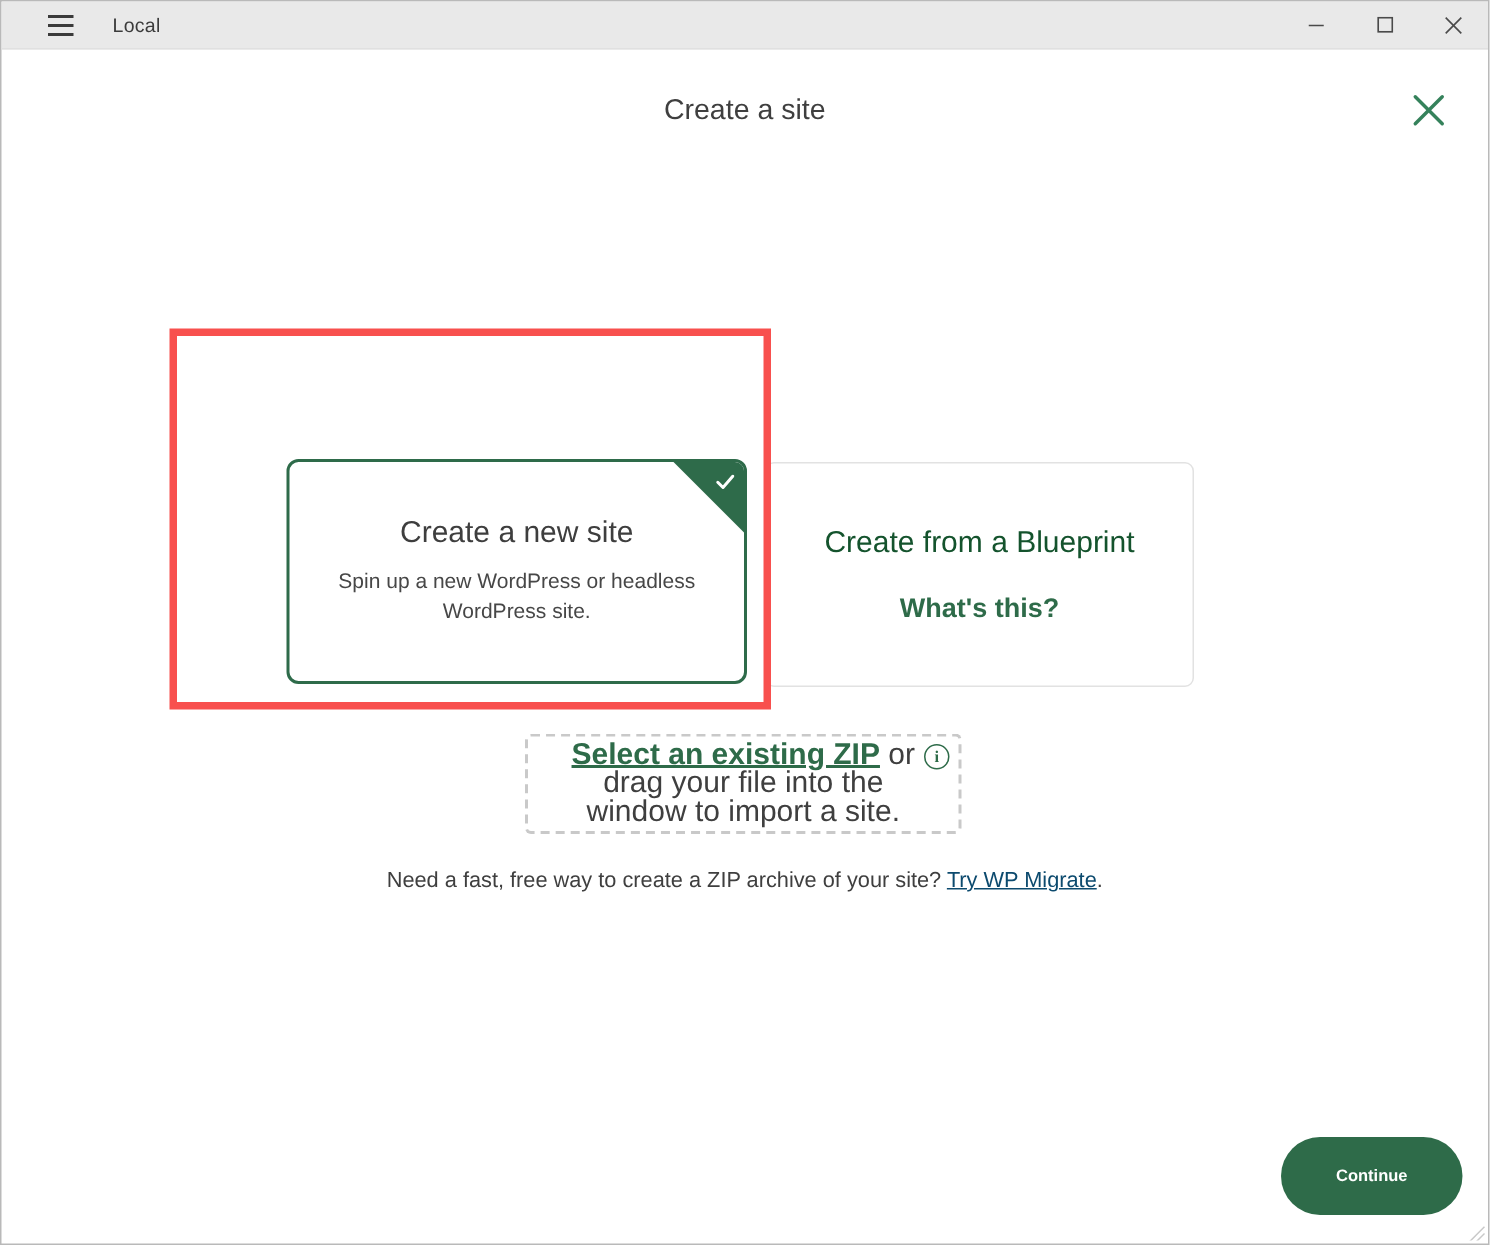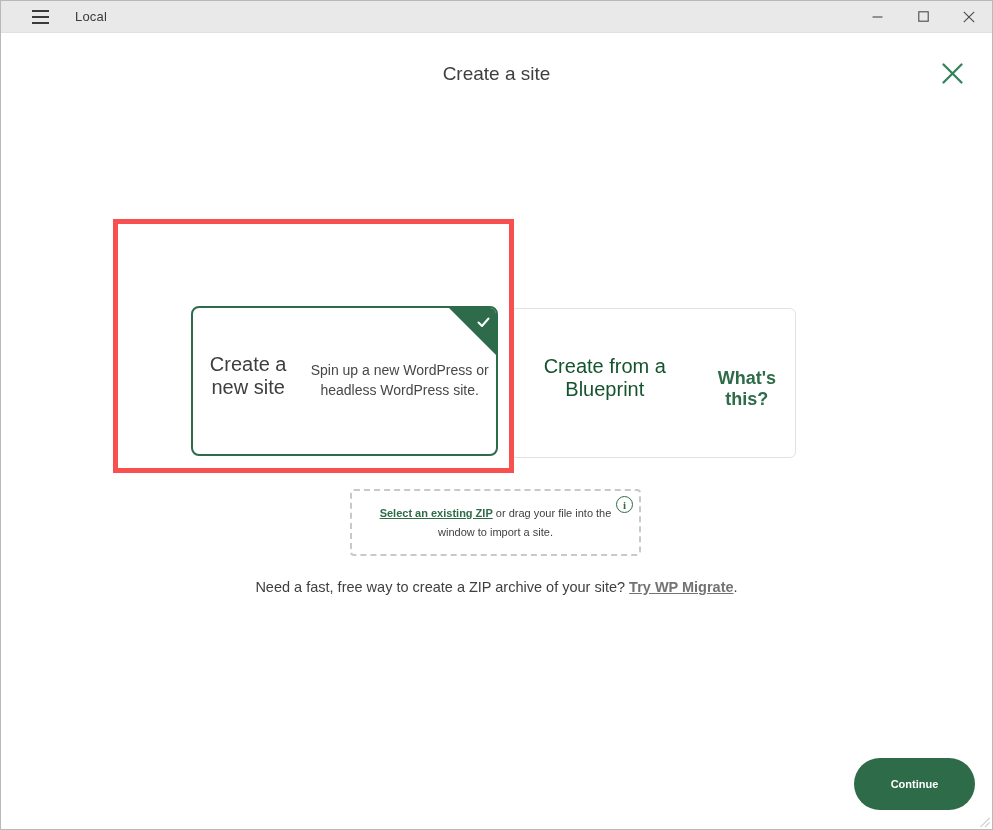--- a/index.html
+++ b/index.html
@@ -44,21 +44,21 @@
     display: flex; align-items: center; justify-content: center; cursor: pointer;
   }
 
   
   .cards-row {
     position: absolute; top: 305px; left: 190px; width: 605px;
     display: flex; gap: 12px;
   }
   .card {
     background: #fff; height: 150px; position: relative;
-    display: flex; align-items: center; justify-content: center;
+    display: flex; flex-direction: column; align-items: center; justify-content: center;
     text-align: center; cursor: pointer;
   }
   .card-new {
     width: 307px; border: 2px solid #2e6b4a; border-radius: 8px; overflow: hidden;
   }
   .card-blueprint {
     width: 286px; border: 1px solid #e2e2e2; border-radius: 6px; margin-top: 2px;
   }
   .corner-badge {
     position: absolute; top: 0; right: 0; width: 0; height: 0;
@@ -74,40 +74,40 @@
     text-decoration: none; cursor: pointer;
   }
 
   
   .zip-box {
     position: absolute; top: 488px; left: 349px; width: 291px; height: 67px;
     border: 2px dashed #c9c9c9; border-radius: 4px;
     display: flex; align-items: center; justify-content: center;
   }
   .zip-text {
-    font-size: 11px; color: #3f3f3f; line-height: 19px; text-align: center;
+    font-size: 20px; color: #3f3f3f; line-height: 19px; text-align: center;
     width: 250px;
   }
   .zip-link {
     color: #2e6b49; font-weight: bold; text-decoration: underline; cursor: pointer;
   }
   .info-icon {
     position: absolute; top: 5px; right: 6px; width: 17px; height: 17px;
     border: 1.6px solid #2e6b49; border-radius: 50%;
     display: flex; align-items: center; justify-content: center;
     font-size: 11px; font-weight: bold; color: #2e6b49; cursor: pointer;
     font-family: "Liberation Serif", serif;
   }
 
   
   .migrate-line {
     position: absolute; top: 578px; left: 0; width: 100%;
     text-align: center; font-size: 14.5px; color: #3f3f3f;
   }
-  .migrate-link { color: #737373; font-weight: bold; text-decoration: underline; cursor: pointer; }
+  .migrate-link { color: #0c4a6e; font-weight: normal; text-decoration: underline; cursor: pointer; }
 
   
   .continue-btn {
     position: absolute; top: 757px; left: 853px; width: 121px; height: 52px;
     background: #2e6b49; border: none; border-radius: 26px;
     color: #ffffff; font-size: 11px; font-weight: bold;
     font-family: "Liberation Sans", sans-serif; cursor: pointer;
   }
 
   

